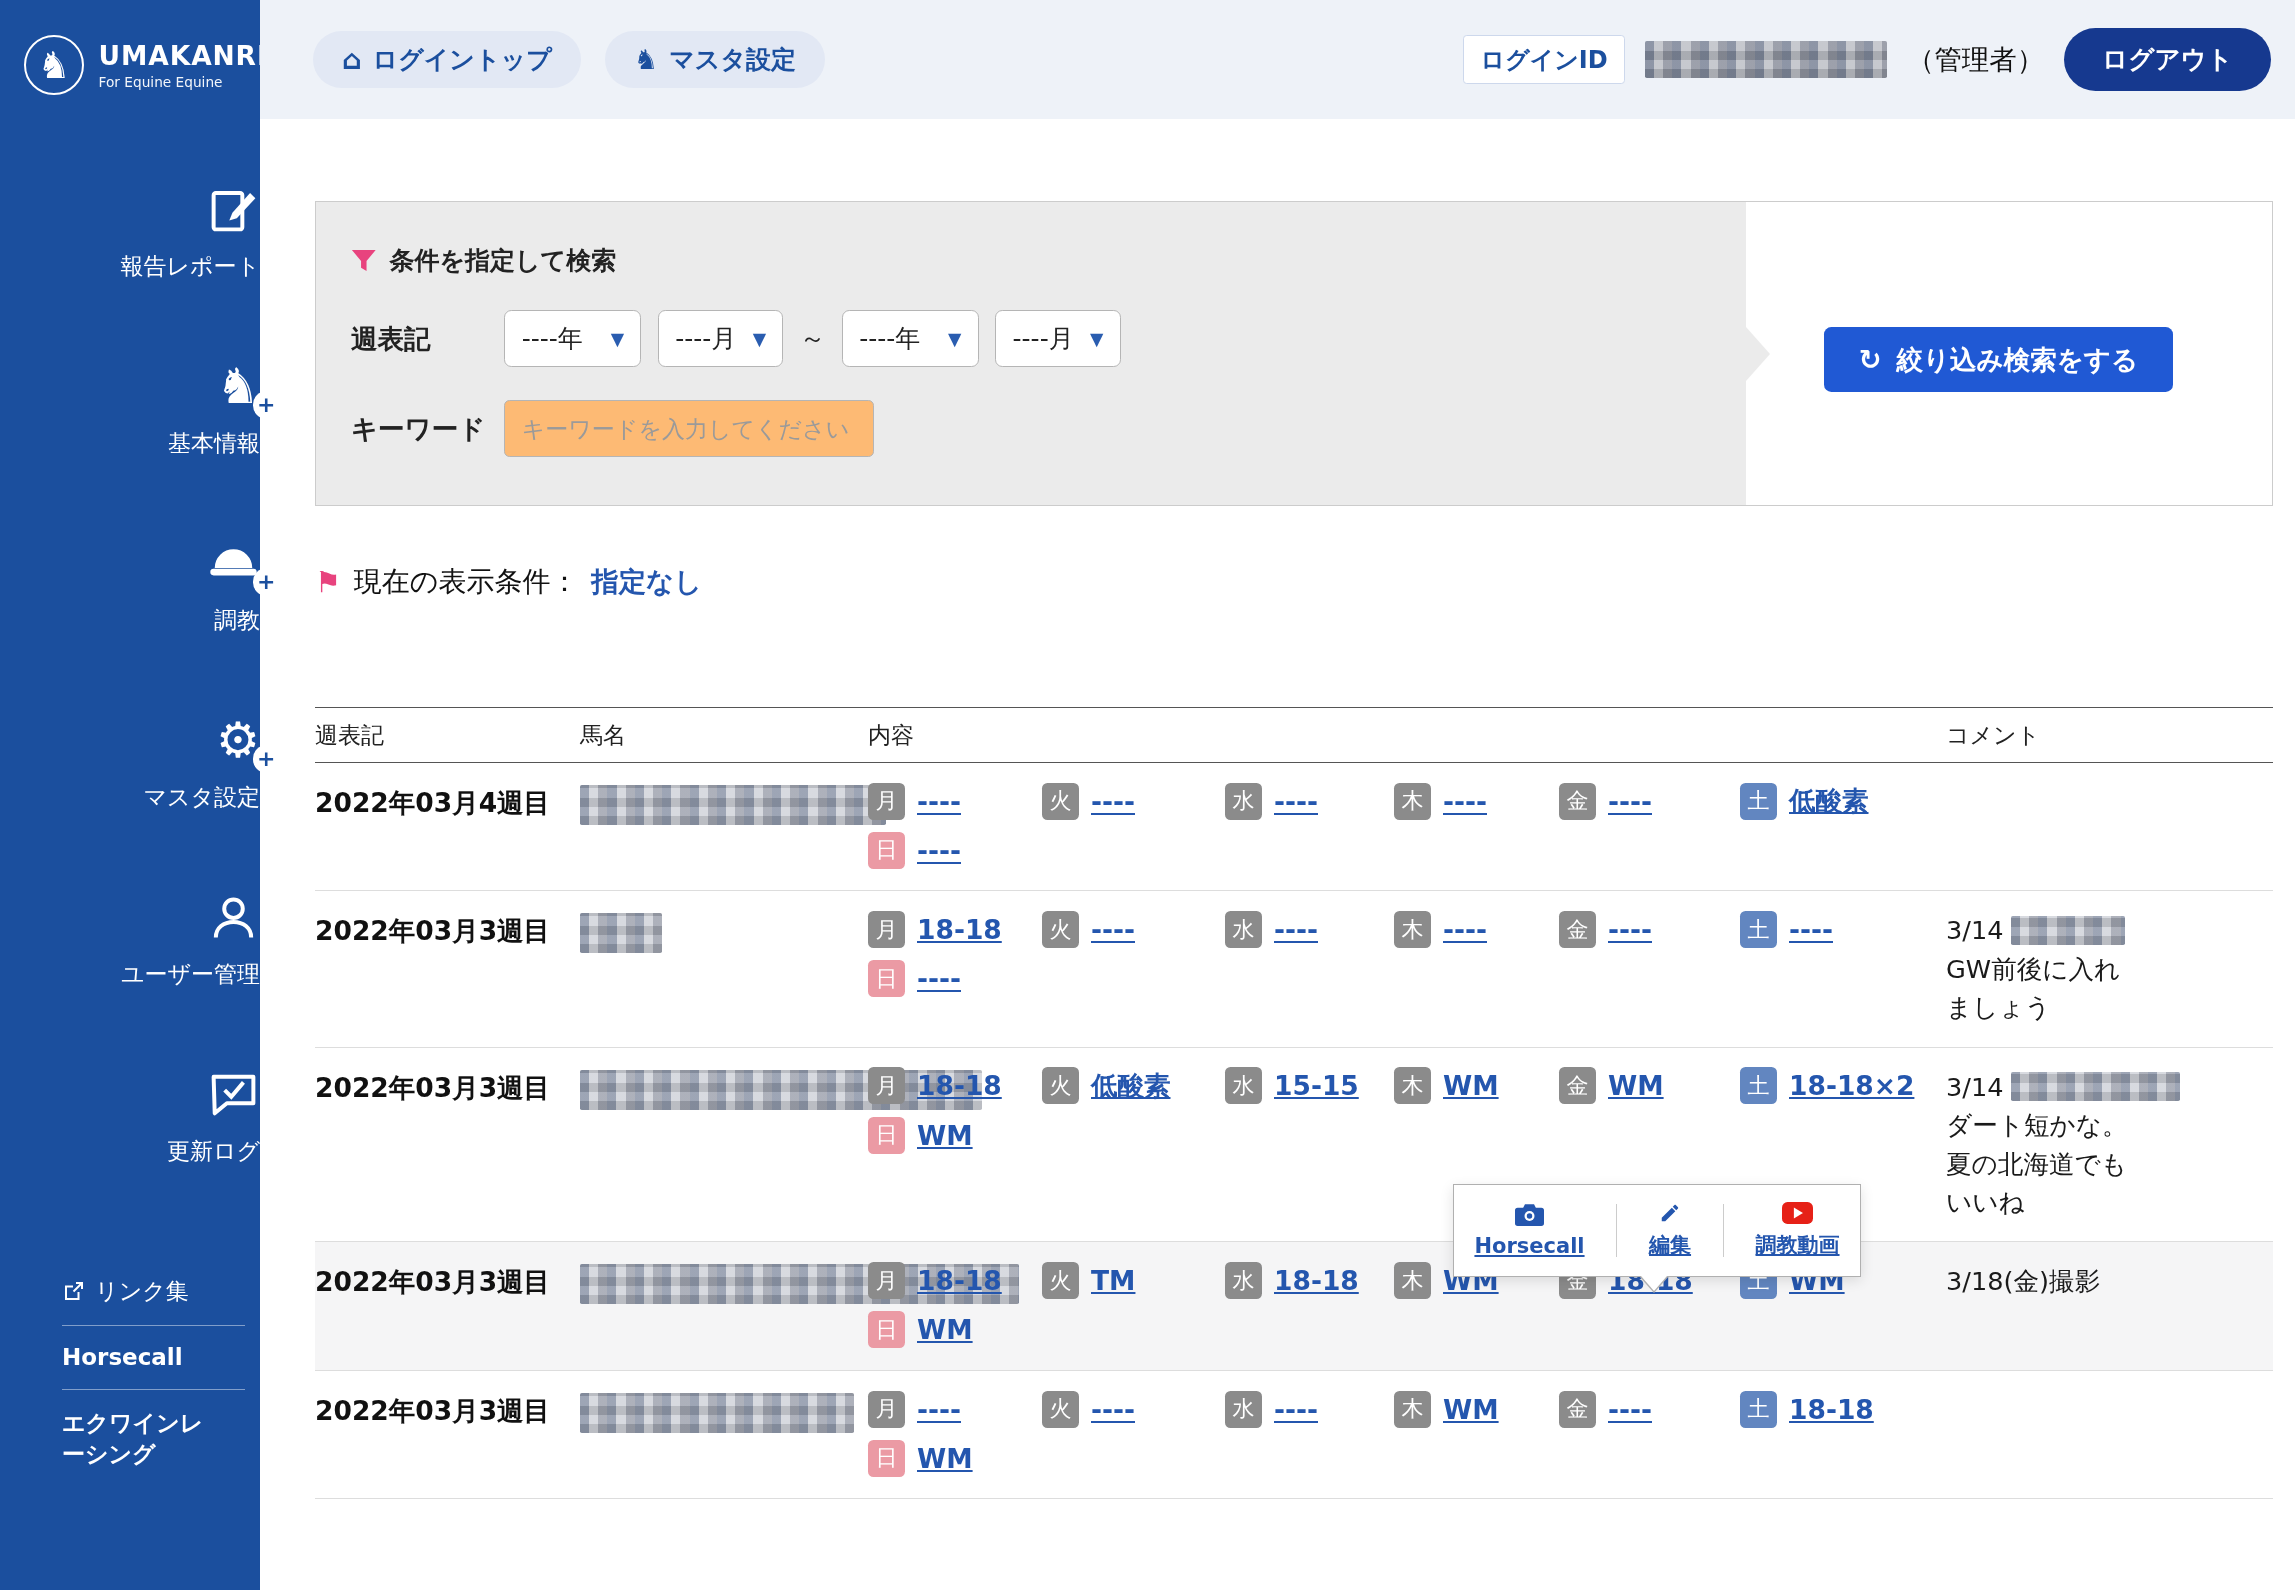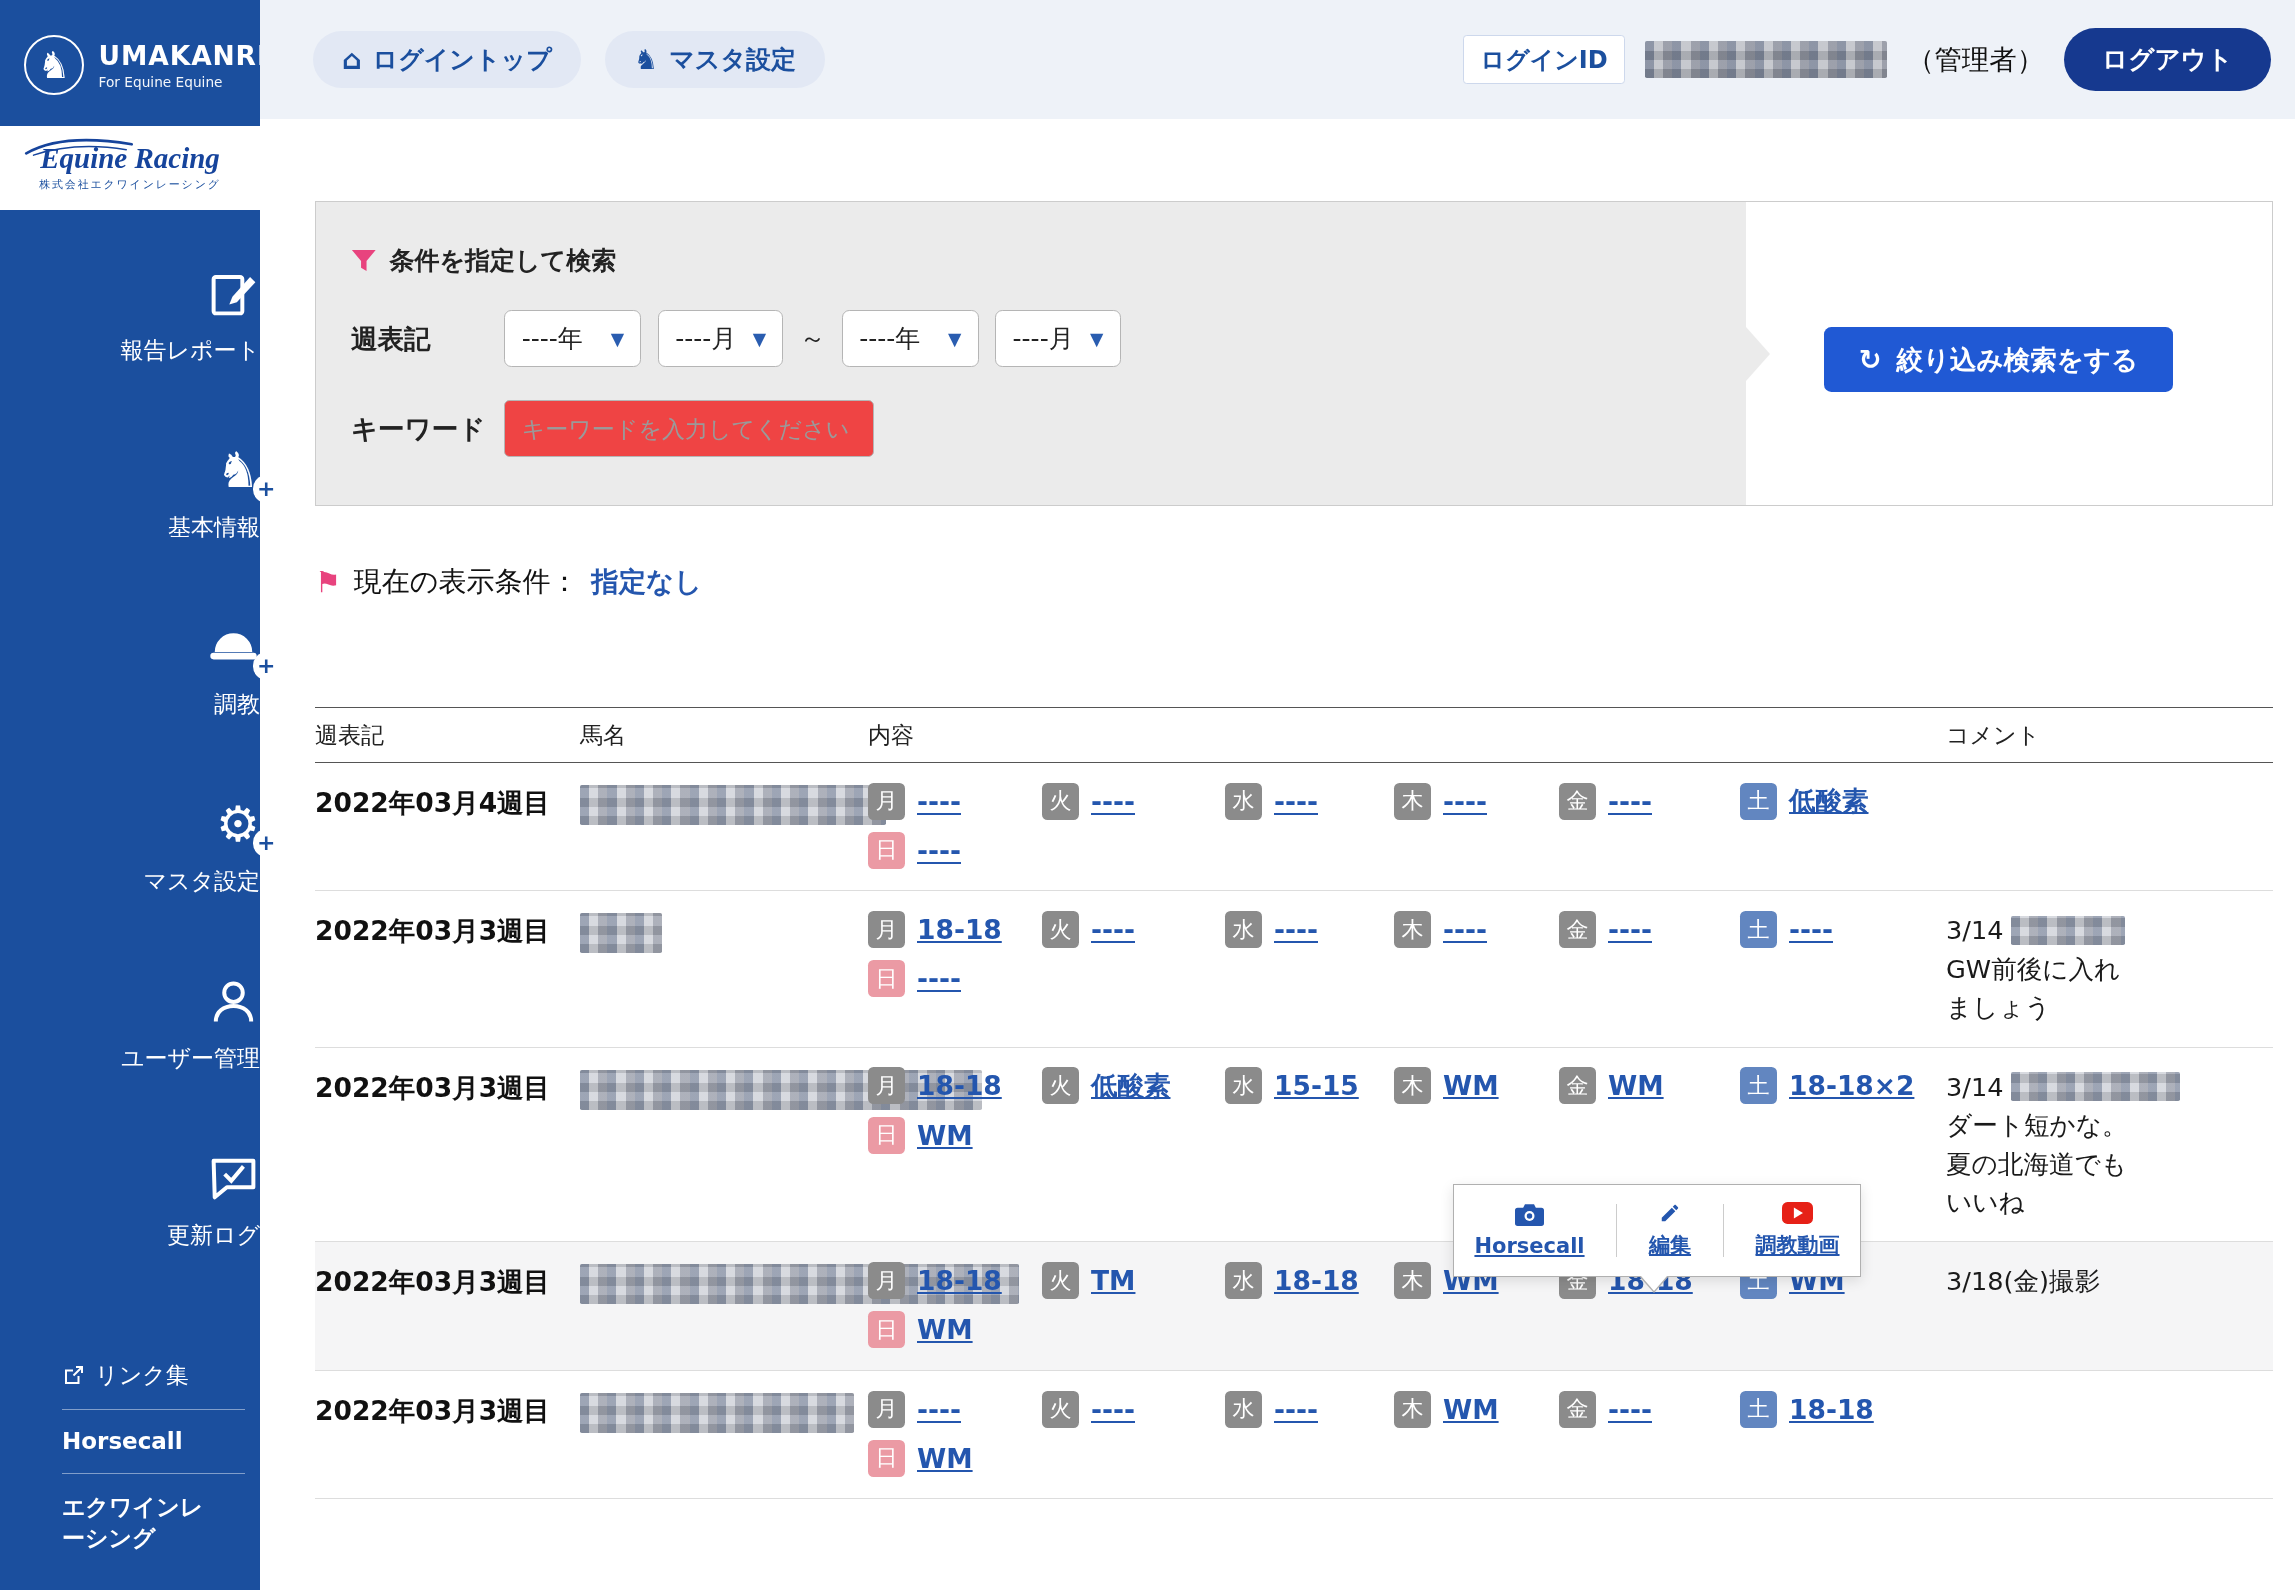--- a/index.html
+++ b/index.html
@@ -51,21 +51,21 @@
   .search-gray { position:absolute; left:0; top:0; bottom:0; width:1430px; background:#ebebeb; padding:42px 0 0 35px; }
   .search-gray::after { content:""; position:absolute; right:-24px; top:50%; transform:translateY(-50%); border-left:24px solid #ebebeb; border-top:27.4px solid transparent; border-bottom:27.4px solid transparent; }
   .sg-title-row { display:flex; align-items:center; gap:12.8px; }
   .sg-title { font-size:25px; font-weight:bold; color:#222; }
   .sg-row { display:flex; align-items:center; gap:16.4px; margin-top:33px; }
   .sg-label { font-size:26.5px; font-weight:bold; color:#222; width:137px; }
   .select { display:inline-flex; align-items:center; justify-content:space-between; gap:16.4px; background:#fff; border:0.9px solid #b5b5b5; border-radius:7.3px; height:57px; padding:0 16.4px; font-size:25px; color:#222; min-width:137px; cursor:pointer; }
   .select.narrow { min-width:117px; }
   .select .caret { color:#2a5db0; font-size:17.4px; }
   .tilde { font-size:25.6px; color:#222; }
-  .kw-input { width:370px; height:57px; border:0.9px solid #b5b5b5; border-radius:5.5px; font-size:23px; padding:0 16.4px; color:#333; font-family:inherit; background:#ef4444; }
+  .kw-input { width:370px; height:57px; border:0.9px solid #b5b5b5; border-radius:5.5px; font-size:23px; padding:0 16.4px; color:#333; font-family:inherit; background:#fdba74; }
   .kw-input::placeholder { color:#9a9a9a; }
   .submit-btn { position:absolute; right:99px; top:125px; display:flex; align-items:center; gap:14.6px; background:#2059d4; color:#fff; border:none; border-radius:7.3px; padding:14.6px 35px; font-size:26.5px; font-weight:bold; cursor:pointer; font-family:inherit; }
   .submit-btn .r-ic { font-size:27.4px; font-weight:bold; line-height:1; }
 
   .status-row { margin-top:57px; display:flex; align-items:center; gap:12.8px; }
   .flag { color:#e8437e; font-size:29px; line-height:1; }
   .status-label { font-size:28px; font-weight:normal; color:#111; }
   .status-value { font-size:27.4px; font-weight:bold; color:#2456ae; cursor:pointer; }
 
   
@@ -114,28 +114,20 @@
     <div class="logo-row">
       <div class="logo-circle">
           <span>♞</span>
         </div>
       <div class="logo-text">
         <div class="logo-title">UMAKANRI</div>
         <div class="logo-sub">For Equine Equine</div>
       </div>
     </div>
 
-    <div class="brand-card">
-      <svg class="brand-swoosh" width="110" height="20" viewBox="0 0 120 22">
-        <path d="M2 18 C 30 2, 70 0, 118 8" fill="none" stroke="#16449c" stroke-width="3" stroke-linecap="round"></path>
-        <path d="M10 20 C 40 10, 75 8, 112 14" fill="none" stroke="#16449c" stroke-width="1.6" stroke-linecap="round"></path>
-      </svg>
-      <div class="brand-name">Equine Racing</div>
-      <div class="brand-sub">株式会社エクワインレーシング</div>
-    </div>
 
     <nav class="menu">
       <div class="menu-item">
         <div class="mi-icon">
           <svg width="53" height="53" viewBox="0 0 24 24">
             <rect x="3" y="4.5" width="13" height="16.5" rx="1" fill="none" stroke="#fff" stroke-width="1.8"></rect>
             <path d="M11.5 13.5 L19.5 4.5 l2.4 2.4 L13.5 16 l-3.4 1z" fill="#fff"></path>
           </svg>
         </div>
         <div class="mi-label">報告レポート</div>

